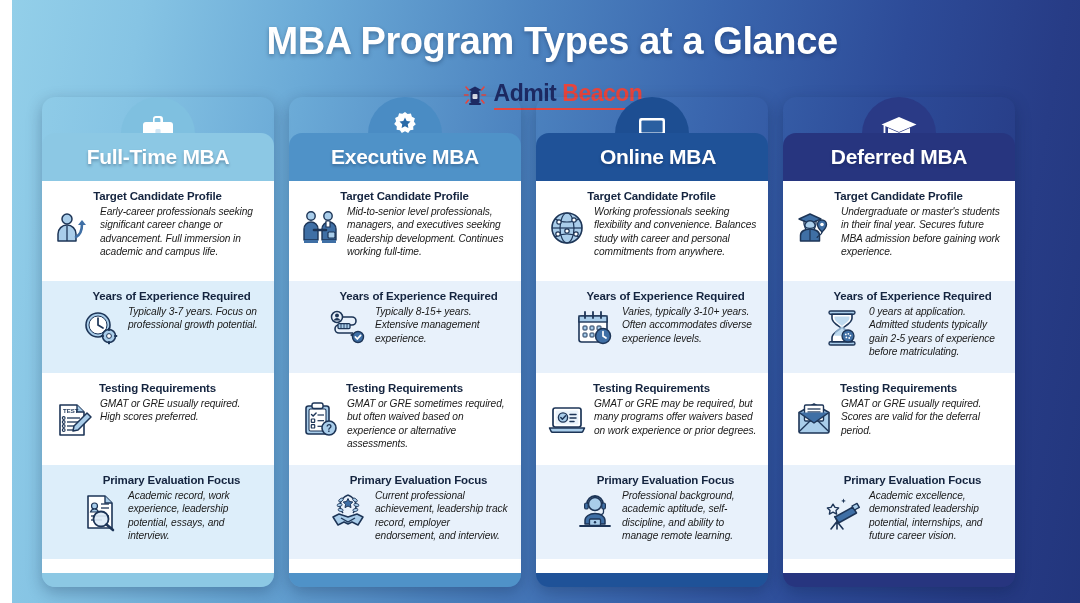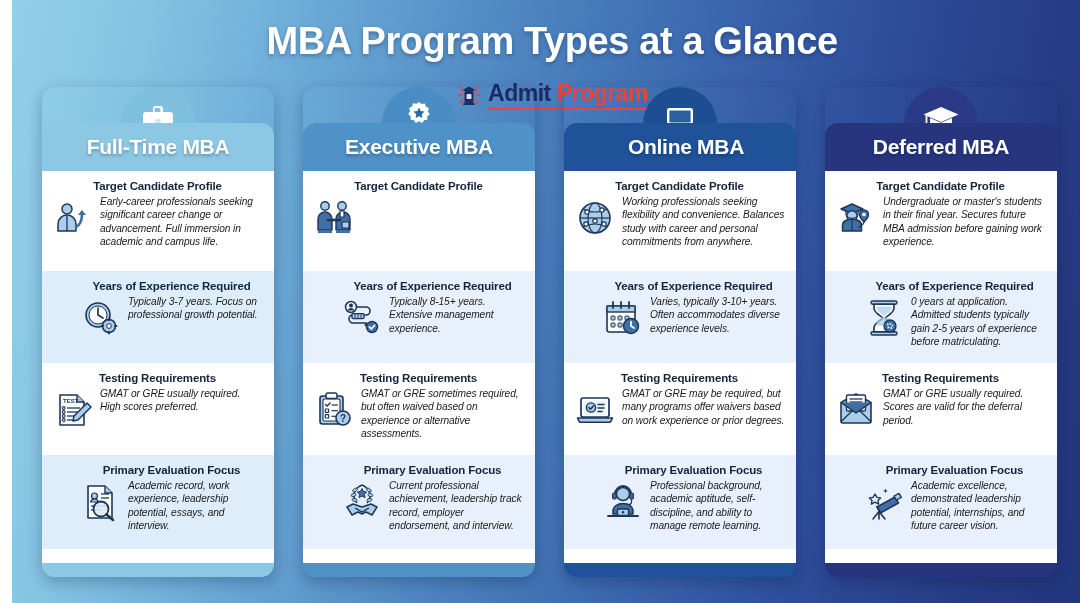--- a/index.html
+++ b/index.html
@@ -35,25 +35,25 @@
   #logo .wordmark {
     font-size: 23px; font-weight: 800; letter-spacing: -0.5px;
     display: flex; gap: 6px; align-items: baseline;
     border-bottom: 2px solid #e8453c; padding-bottom: 1px;
   }
   #logo .w-admit  { color: #1d2a63; }
   #logo .w-beacon { color: #e8453c; }
 
   
   #cards {
-    position: absolute; top: 87px; left: 30px;
+    position: absolute; top: 97px; left: 30px;
     width: 1020px; height: 490px;
     display: grid;
     grid-template-columns: repeat(4, 232px);
-    gap: 29px;
+    gap: 15px;
   }
   .card {
     position: relative;
     display: flex; flex-direction: column;
     border-radius: 13px;
     box-shadow: 0 5px 16px rgba(8,22,55,.28);
     padding-top: 36px;          
   }
   .icon-tab {
     position: absolute; top: 0; left: 50%;
@@ -126,21 +126,21 @@
           <line x1="22" y1="21" x2="19.5" y2="18"></line>
         </g>
         <rect x="8.5" y="9" width="9" height="12" rx="1.5" fill="#1d2a63"></rect>
         <rect x="10.5" y="12" width="5" height="5" rx="1" fill="#ffffff" opacity=".85"></rect>
         <path d="M6.5 8 L13 4.6 L19.5 8 L13 10.2 Z" fill="#1d2a63"></path>
         <rect x="7" y="21" width="12" height="2" rx="1" fill="#1d2a63"></rect>
       </svg>
     </span>
     <span class="wordmark">
       <span class="w-admit">Admit</span>
-      <span class="w-beacon">Program</span>
+      <span class="w-beacon">Beacon</span>
     </span>
   </div>
 
   <div id="cards">
       <div class="card">
         <div class="icon-tab" style="background: rgb(127, 192, 224);">
           <span>
             <svg viewBox="0 0 42 42">
               <g fill="#ffffff">
                 <rect x="6" y="14" width="30" height="20" rx="3"></rect>
@@ -262,20 +262,21 @@
                   <path d="M5 33V22a7 7 0 0114 0v11z" fill="#3f6fa5" stroke="#1d3557" stroke-width="1.4" stroke-linejoin="round"></path>
                   <circle cx="29" cy="9" r="4.2" fill="#a9cdea" stroke="#1d3557" stroke-width="1.4"></circle>
                   <path d="M23 33V22a7 7 0 0114 0v11z" fill="#3f6fa5" stroke="#1d3557" stroke-width="1.4" stroke-linejoin="round"></path>
                   <path d="M27 14v6h4v-6z" fill="#fff" stroke="#1d3557" stroke-width="1.2"></path>
                   <path d="M15 23h12" stroke="#1d3557" stroke-width="2.6" stroke-linecap="round"></path>
                   <rect x="29" y="25" width="7" height="6" rx="1" fill="#a9cdea" stroke="#1d3557" stroke-width="1.2"></rect>
                   <rect x="5" y="33" width="14" height="3" fill="#3f6fa5"></rect>
                   <rect x="23" y="33" width="14" height="3" fill="#3f6fa5"></rect>
                 </svg>
               </div>
+              <div class="row-text">Mid-to-senior level professionals, managers, and executives seeking leadership development. Continues working full-time.</div>
             </div>
           </div>
           <div class="row r1 alt">
             <div class="row-title">Years of Experience Required</div>
             <div class="row-body">
               <div class="row-ico">
                 <svg viewBox="0 0 42 42">
                   <circle cx="10" cy="10" r="5.5" fill="none" stroke="#1d3557" stroke-width="1.5"></circle>
                   <circle cx="10" cy="8.4" r="2" fill="#1d3557"></circle>
                   <path d="M6.6 13.6c.6-1.7 1.9-2.6 3.4-2.6s2.8.9 3.4 2.6z" fill="#1d3557"></path>

